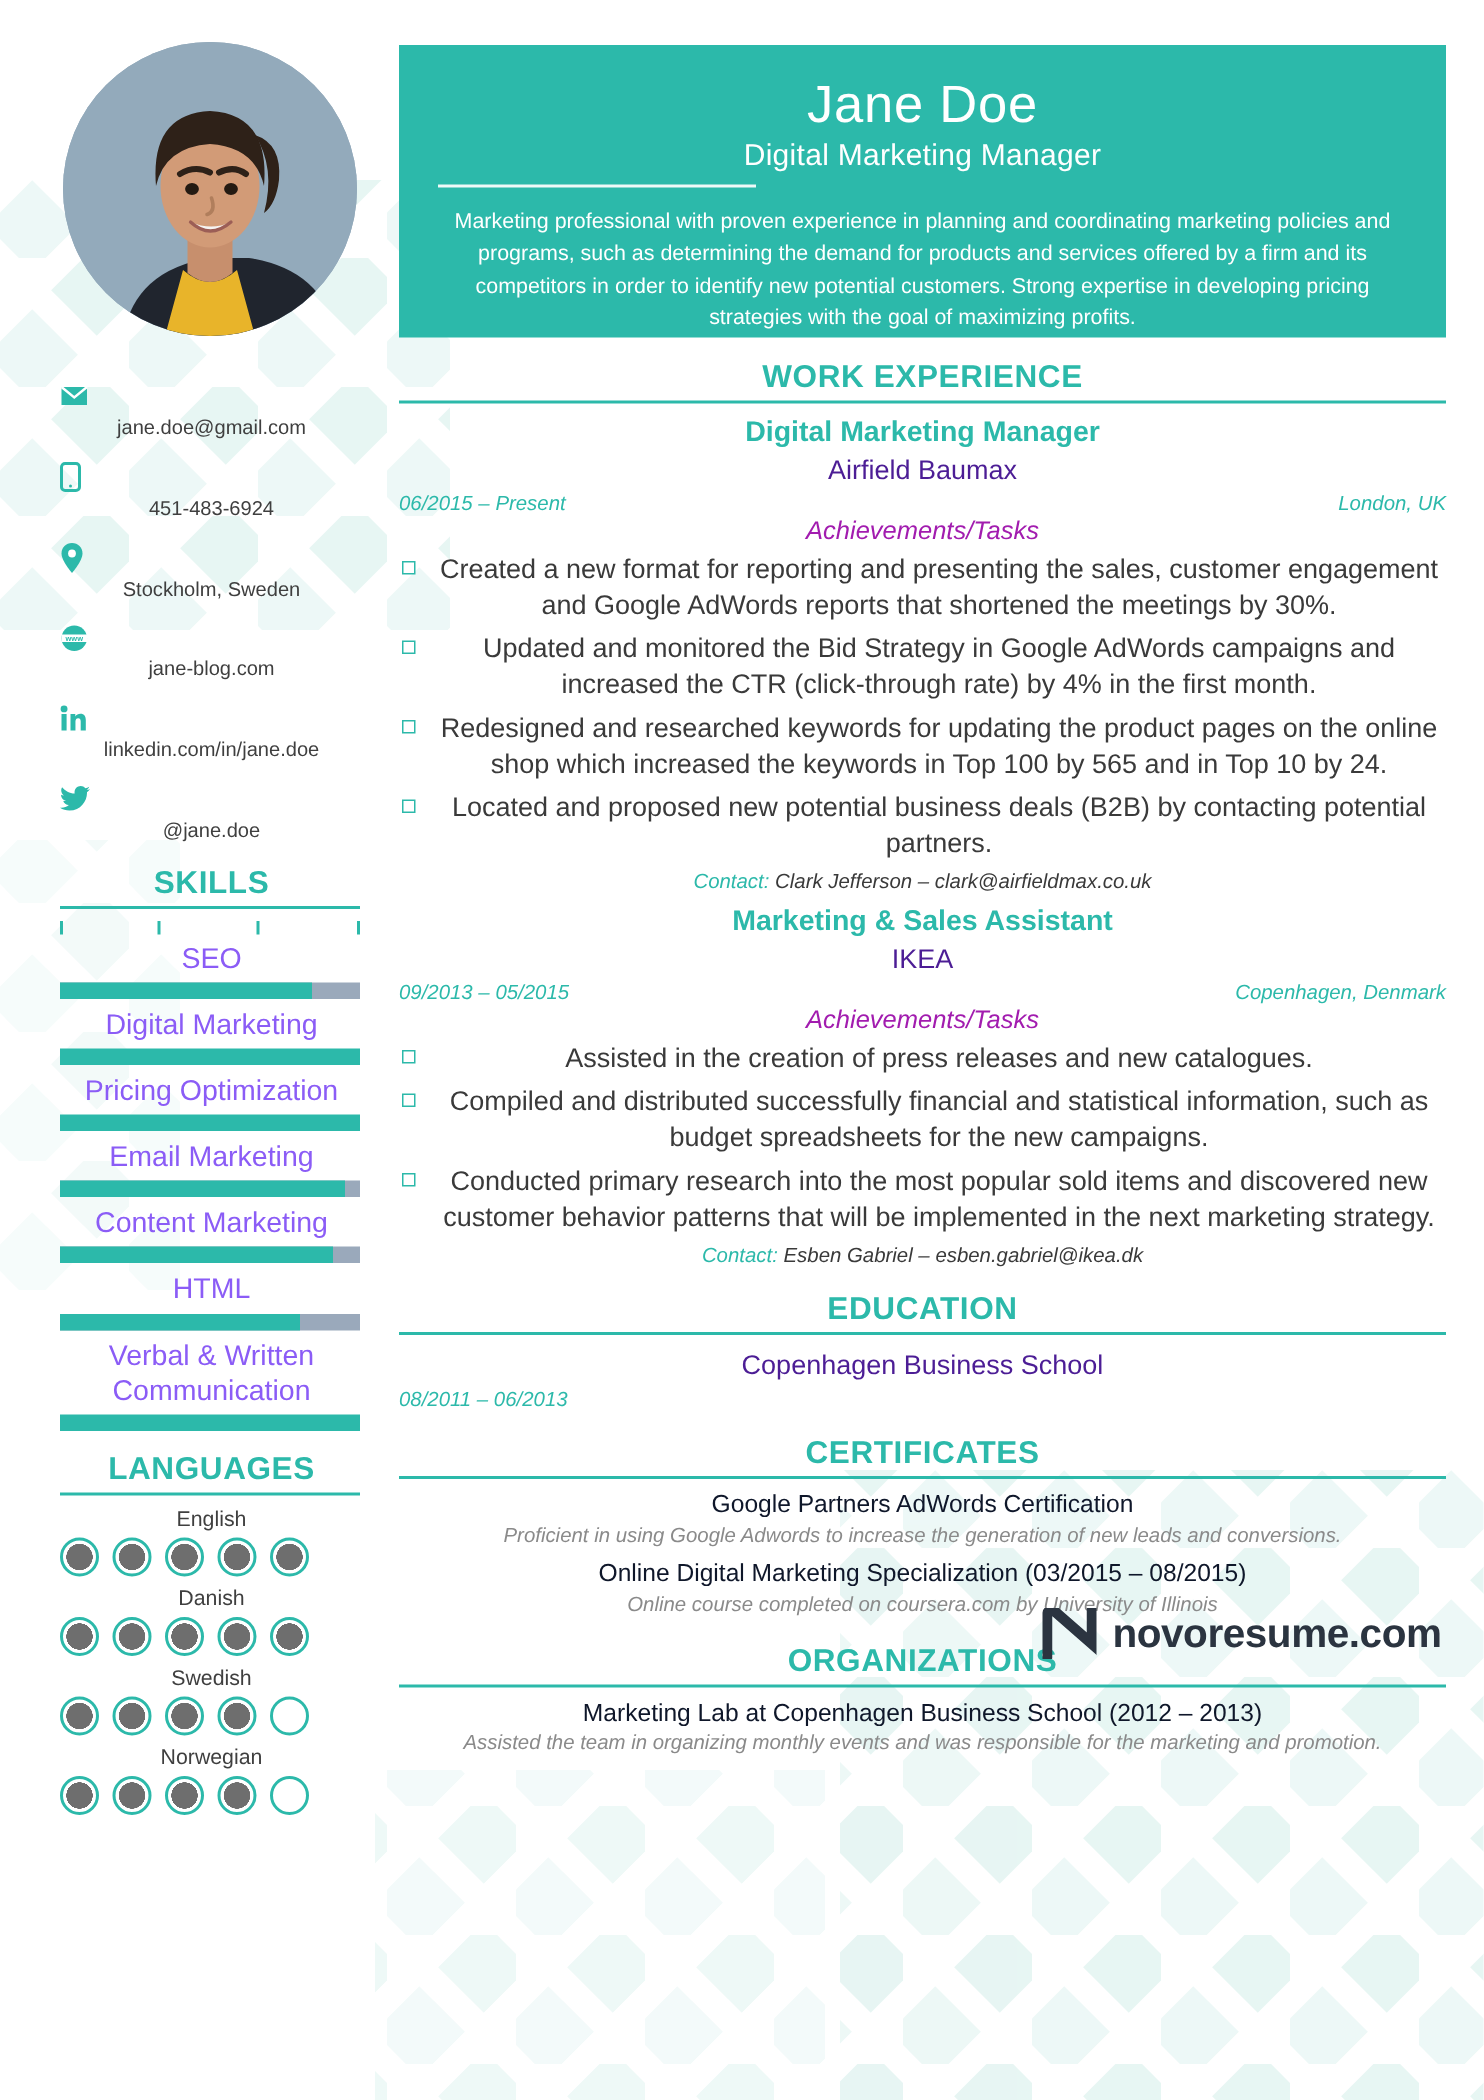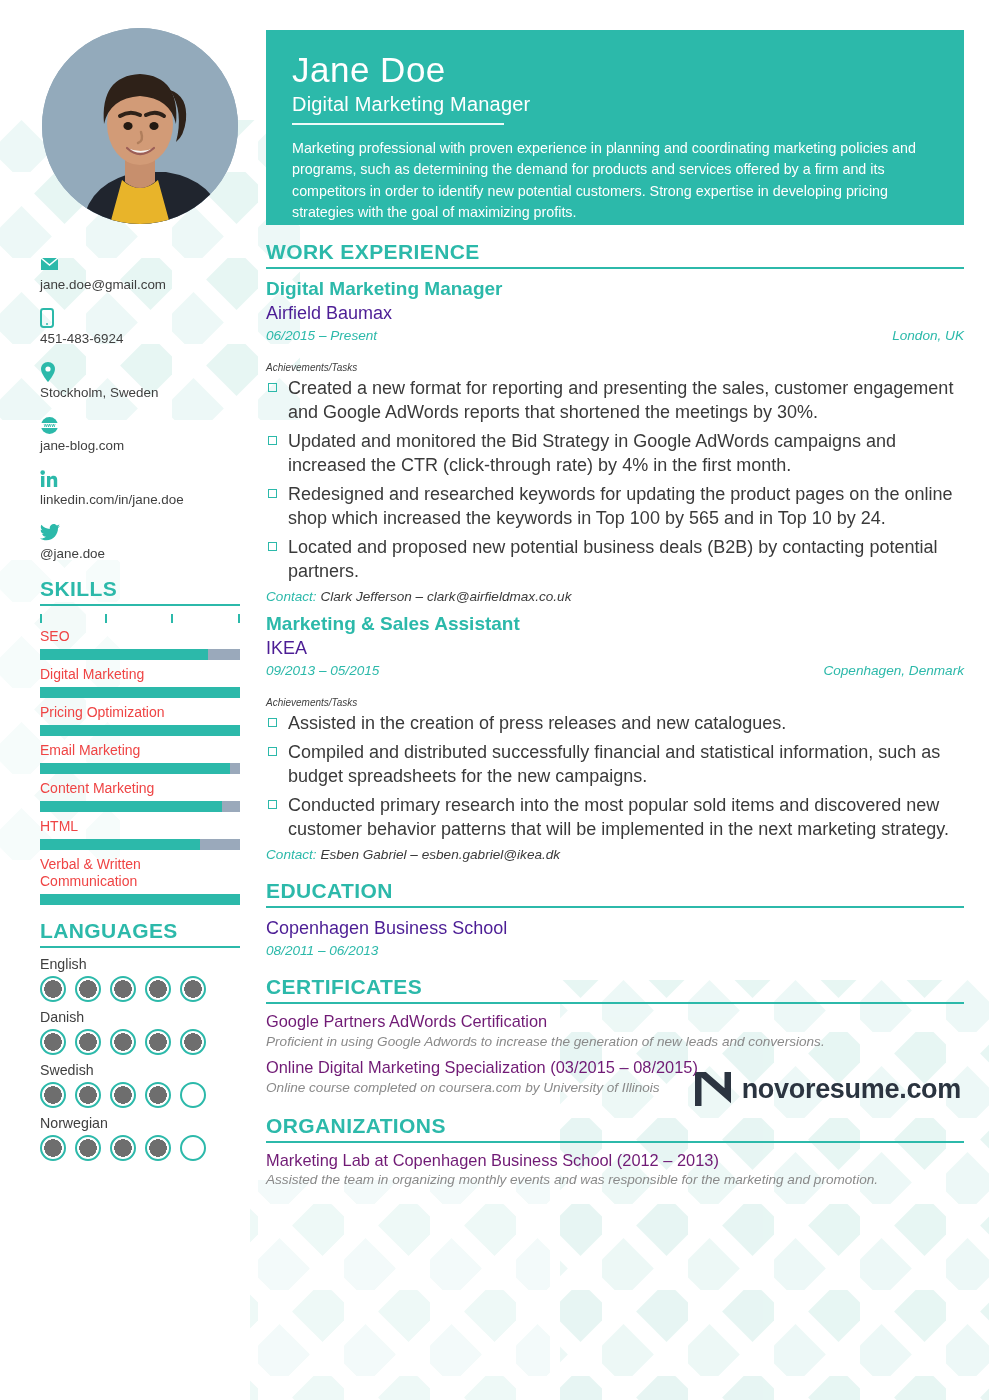--- a/index.html
+++ b/index.html
@@ -21,20 +21,21 @@
     pointer-events: none;
     z-index: 0;
   }
 
   .page {
     position: relative;
     z-index: 2;
     width: 989px;
     height: 1130px;
     padding: 0;
+    text-align: center;
   }
 
   
   .header {
     position: relative;
     height: 240px;
   }
   .photo-wrap {
     position: absolute;
     left: 42px;
@@ -130,22 +131,22 @@
   }
   .skill-ticks i {
     position: absolute;
     top: 0;
     width: 2px;
     height: 9px;
     background: #2cb9aa;
   }
   .skill { margin-bottom: 6px; }
   .skill-label {
-    font-size: 14px;
-    color: #ef4444;
+    font-size: 19px;
+    color: #8b5cf6;
     line-height: 1.22;
     margin-bottom: 4px;
   }
   .skill-bar {
     width: 200px;
     height: 11px;
     background: #9aa9bb;
   }
   .skill-fill { height: 11px; background: #2cb9aa; }
 
@@ -189,23 +190,23 @@
   .entry-meta {
     display: flex;
     justify-content: space-between;
     font-style: italic;
     font-size: 13.6px;
     color: #2cb9aa;
     margin-top: 4px;
   }
   .achv-label {
     font-style: italic;
-    font-size: 10px;
-    color: #404040;
-    margin-top: 19px;
+    font-size: 17px;
+    color: #a21caf;
+    margin-top: 1px;
   }
   ul.bullets { list-style: none; margin-top: 4px; }
   ul.bullets li {
     position: relative;
     padding-left: 22px;
     font-size: 18px;
     line-height: 1.33;
     color: #3a3a3a;
     margin-bottom: 5px;
   }
@@ -219,21 +220,21 @@
   }
   .contact-line {
     font-size: 13.6px;
     font-style: italic;
     margin-top: 2px;
     color: #3a3a3a;
   }
   .contact-line b { color: #2cb9aa; font-weight: 400; }
 
   .cert-item { margin-top: 7px; }
-  .cert-title { font-size: 16.4px; color: #701a75; line-height: 1.25; }
+  .cert-title { font-size: 16.4px; color: #0f172a; line-height: 1.25; }
   .cert-desc {
     font-size: 13.6px;
     font-style: italic;
     color: #8a8a8a;
     line-height: 1.3;
     margin-top: 1px;
   }
 
   .sec-block { margin-top: 17px; }
 

